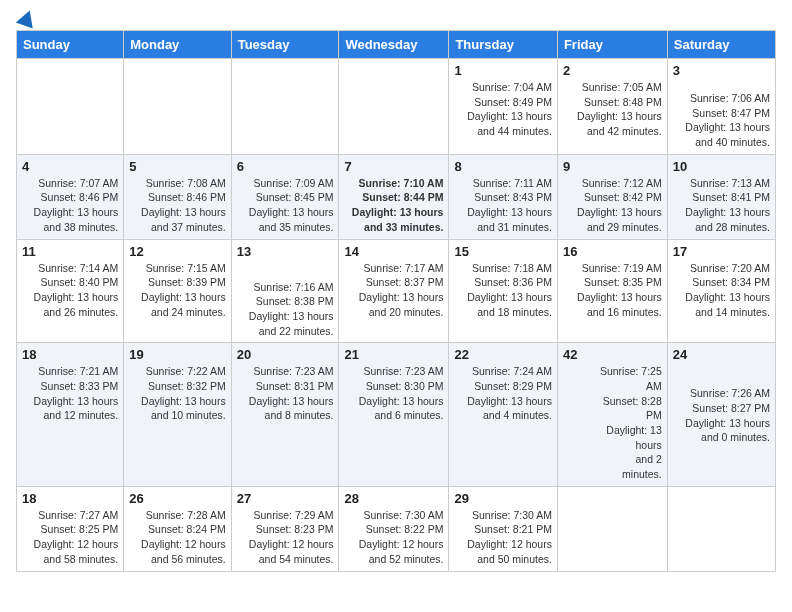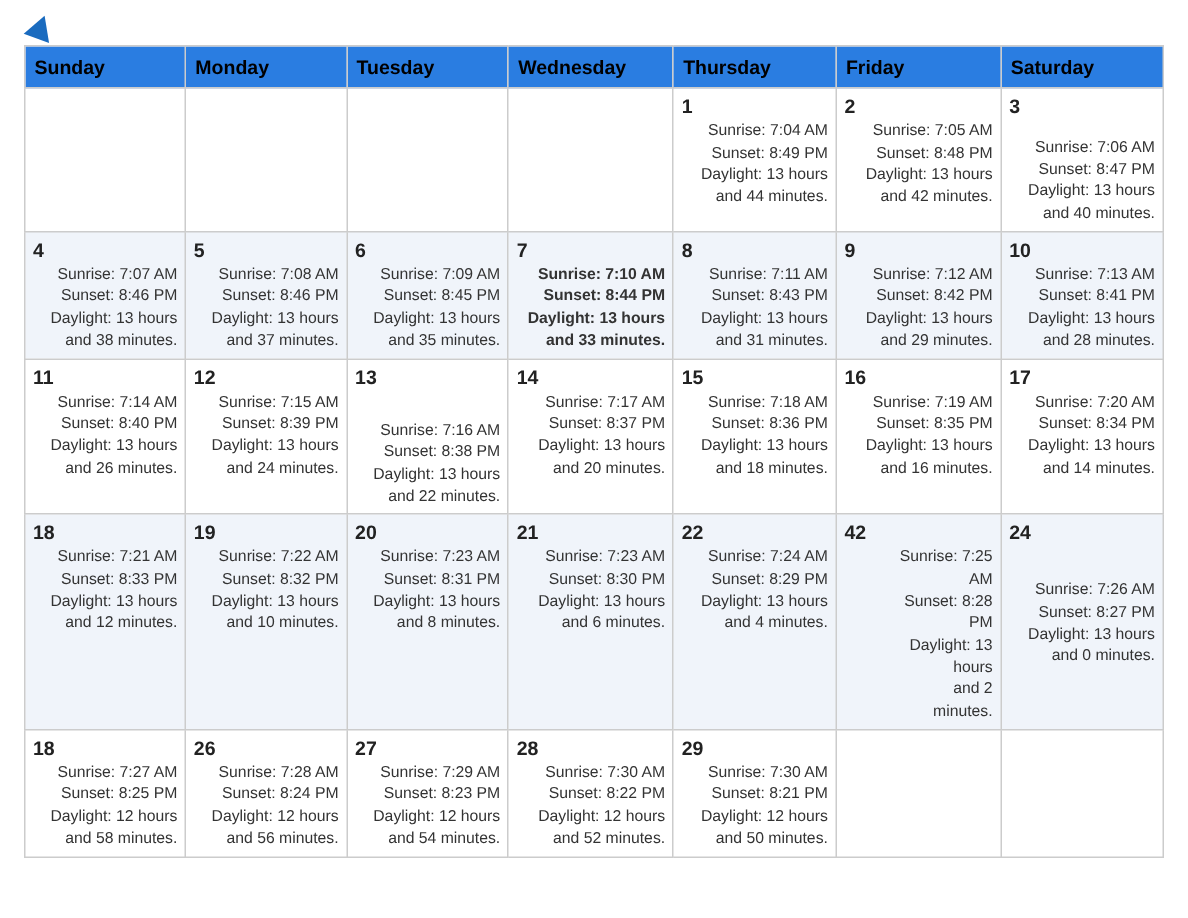--- a/index.html
+++ b/index.html
@@ -26,21 +26,21 @@
     .title-area { text-align: right; }
     .month-title { font-size: 36px; font-weight: bold; color: #333; }
     .subtitle { font-size: 16px; color: #555; }
     table {
       width: 100%;
       border-collapse: collapse;
       font-size: 11px;
     }
     thead th {
       background-color: #2a7de1;
-      color: #000000;
+      color: #ffffff;
       text-align: left;
       padding: 6px 6px;
       font-size: 13px;
       font-weight: bold;
       border: 1px solid #ccc;
     }
     tbody td {
       border: 1px solid #ccc;
       vertical-align: top;
       padding: 4px 5px;

